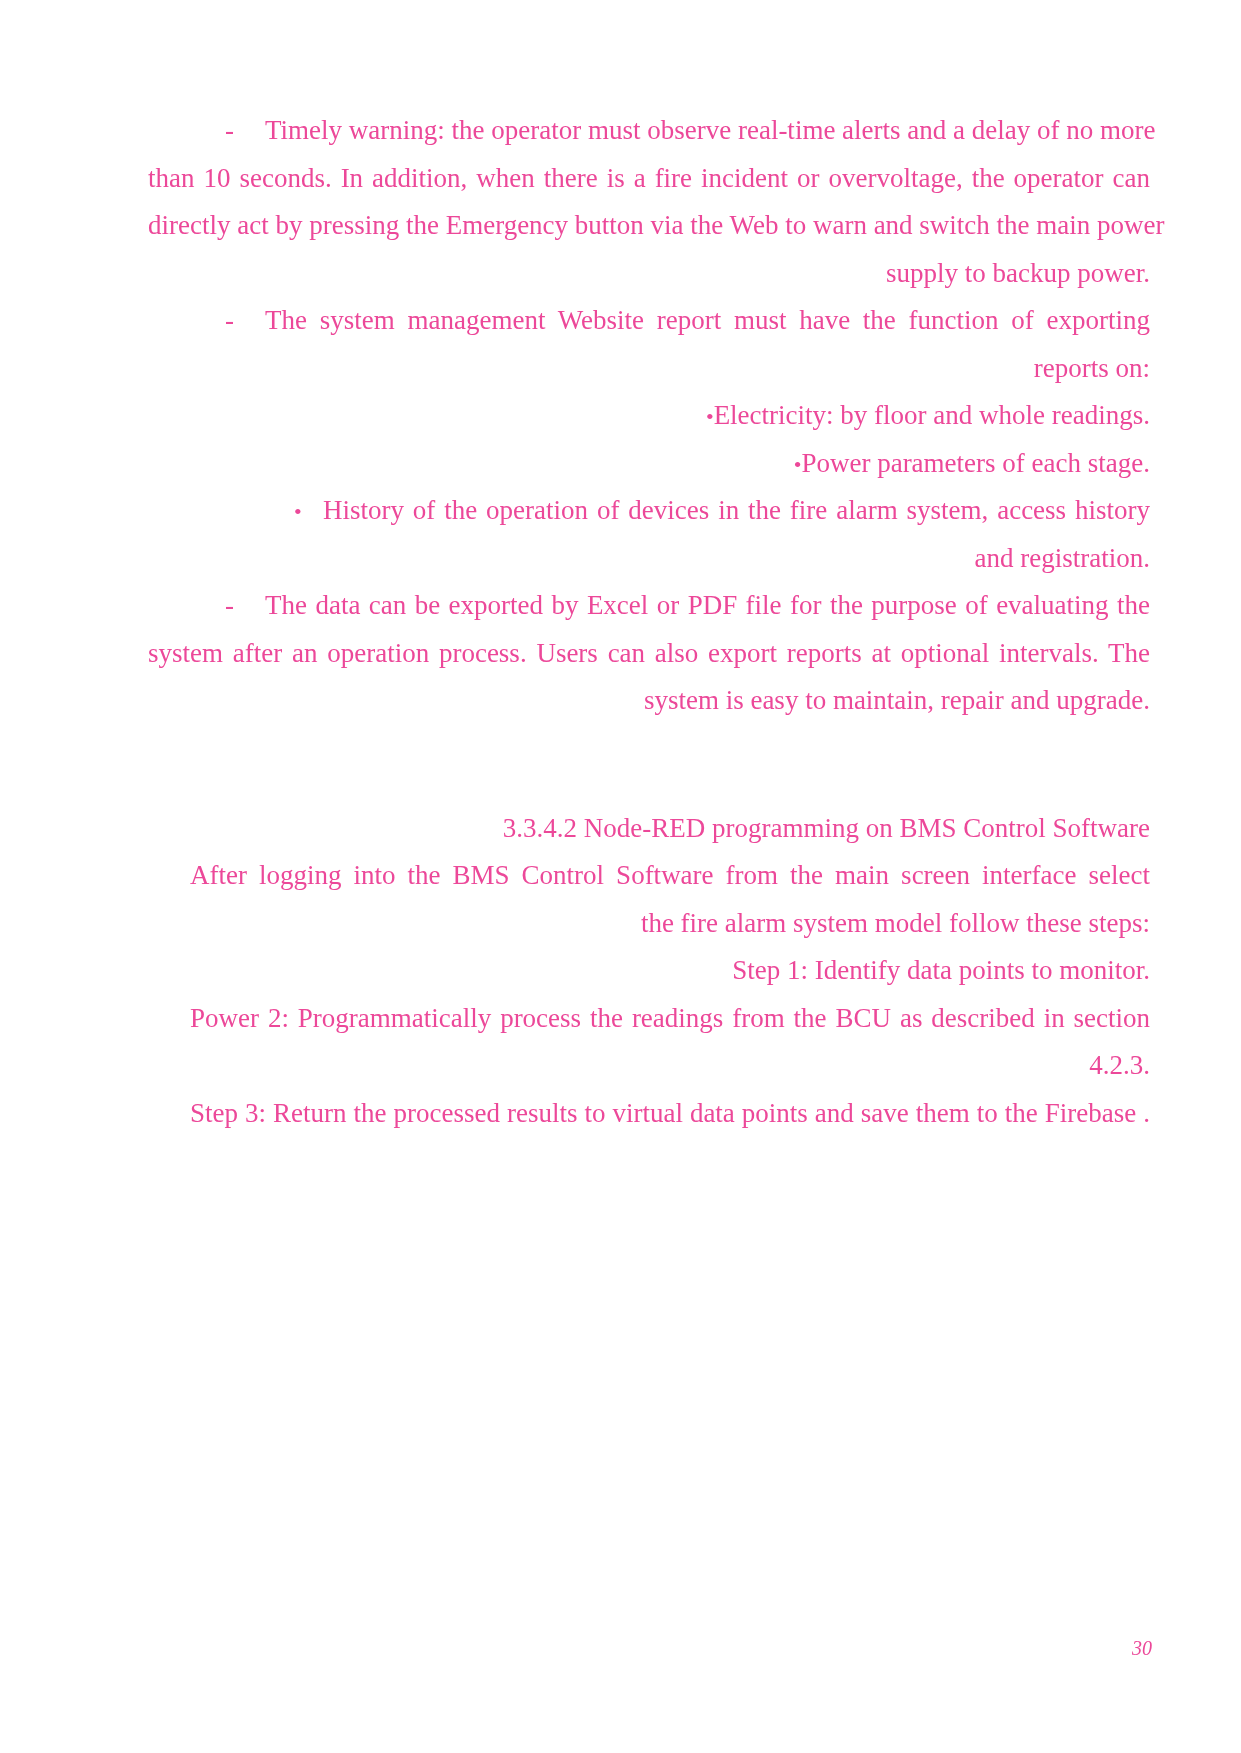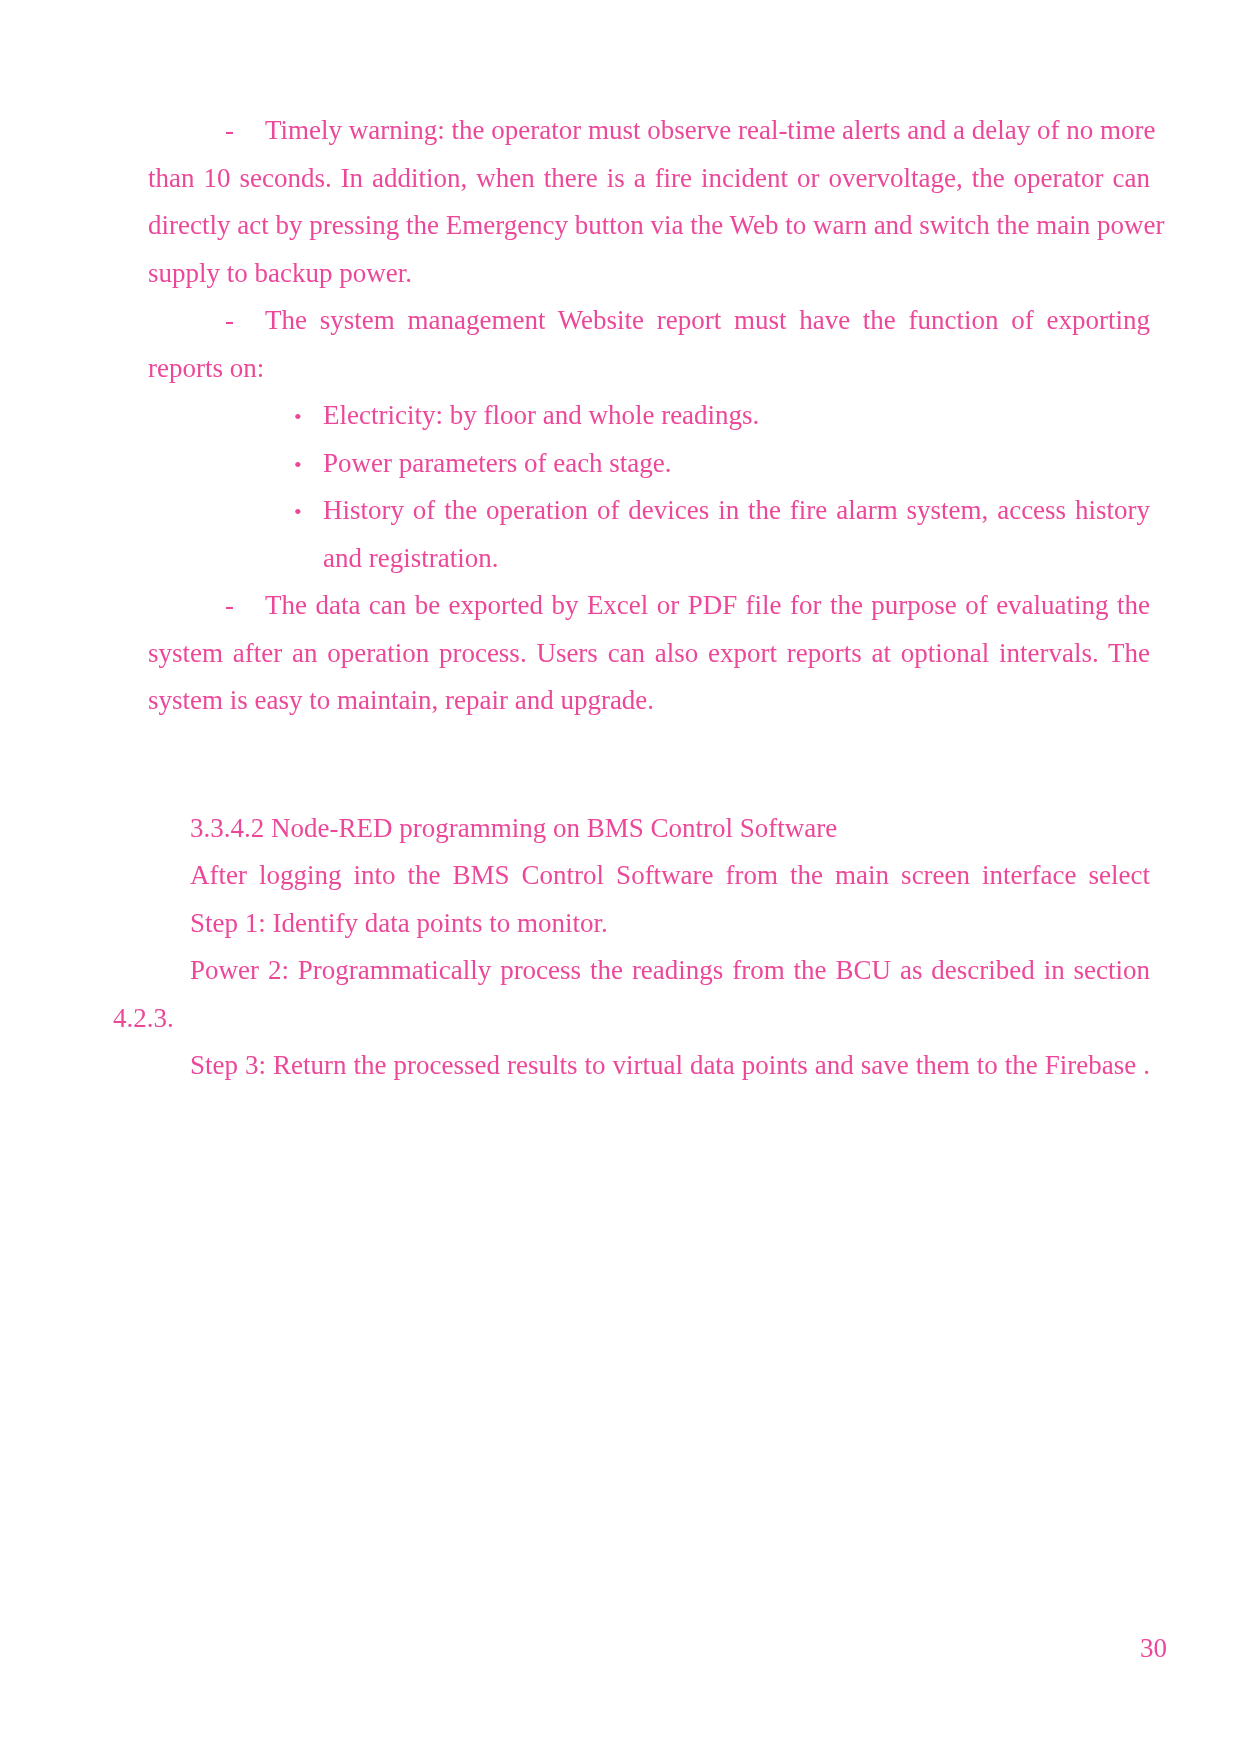--- a/index.html
+++ b/index.html
@@ -16,21 +16,21 @@
     position: absolute;
     left: 113px;
     top: 107px;
     width: 1037px;
   }
   .line {
     height: 47.5px;
     line-height: 47.5px;
     font-size: 27px;
     white-space: nowrap;
-    text-align: left;
+    text-align: right;
   }
   .jl {                      
     text-align: justify;
     text-align-last: justify;
   }
   .indent { text-indent: 77px; }          
   .dash-para { margin-left: 35px; }        
   .bullet-para { margin-left: 181px; }      
   .hang { margin-left: 29px; }              
   .marker-dash {
@@ -42,23 +42,24 @@
     display: inline-block;
     width: 29px;
     text-indent: 0;
     font-size: 22px;
   }
   .spacer { height: 80px; }
   b { font-weight: normal; }
   .pagenum {
     position: absolute;
     top: 1625px;
-    right: 74px;
-    font-size: 27px;
+    right: 89px;
+    font-size: 20px;
     line-height: 47.5px;
+    font-style: italic;
   }
 </style>
 </head>
 <body>
 
 <div class="page">
   <div class="content">
 
     <div class="dash-para">
       <div class="line jl indent"><span class="marker-dash">-</span><span>Timely warning: the operator must observe real-time alerts and a delay of no more</span></div>
@@ -83,20 +84,21 @@
       <div class="line jl indent"><span class="marker-dash">-</span><span>The data can be exported by Excel or PDF file for the purpose of evaluating the</span></div>
       <div class="line jl">system after an operation process. Users can also export reports at optional intervals. The</div>
       <div class="line">system is easy to maintain, repair and upgrade.</div>
     </div>
 
     <div class="spacer"></div>
 
     <div class="line indent"><span>3.3.4.2</span> <b>Node-RED programming on BMS Control Software</b></div>
 
     <div class="line jl indent">After logging into the BMS Control Software from the main screen interface select</div>
+    <div class="line">the fire alarm system model follow these steps:</div>
 
     <div class="line indent"><b>Step 1:</b> <span>Identify data points to monitor.</span></div>
     <div class="line jl indent"><b>Power 2:</b> <span>Programmatically process the readings from the BCU as described in section</span></div>
     <div class="line">4.2.3.</div>
     <div class="line jl indent"><b>Step 3:</b> <span>Return the processed results to virtual data points and save them to the Firebase .</span></div>
 
   </div>
 
   <div class="pagenum">30</div>
 </div>

